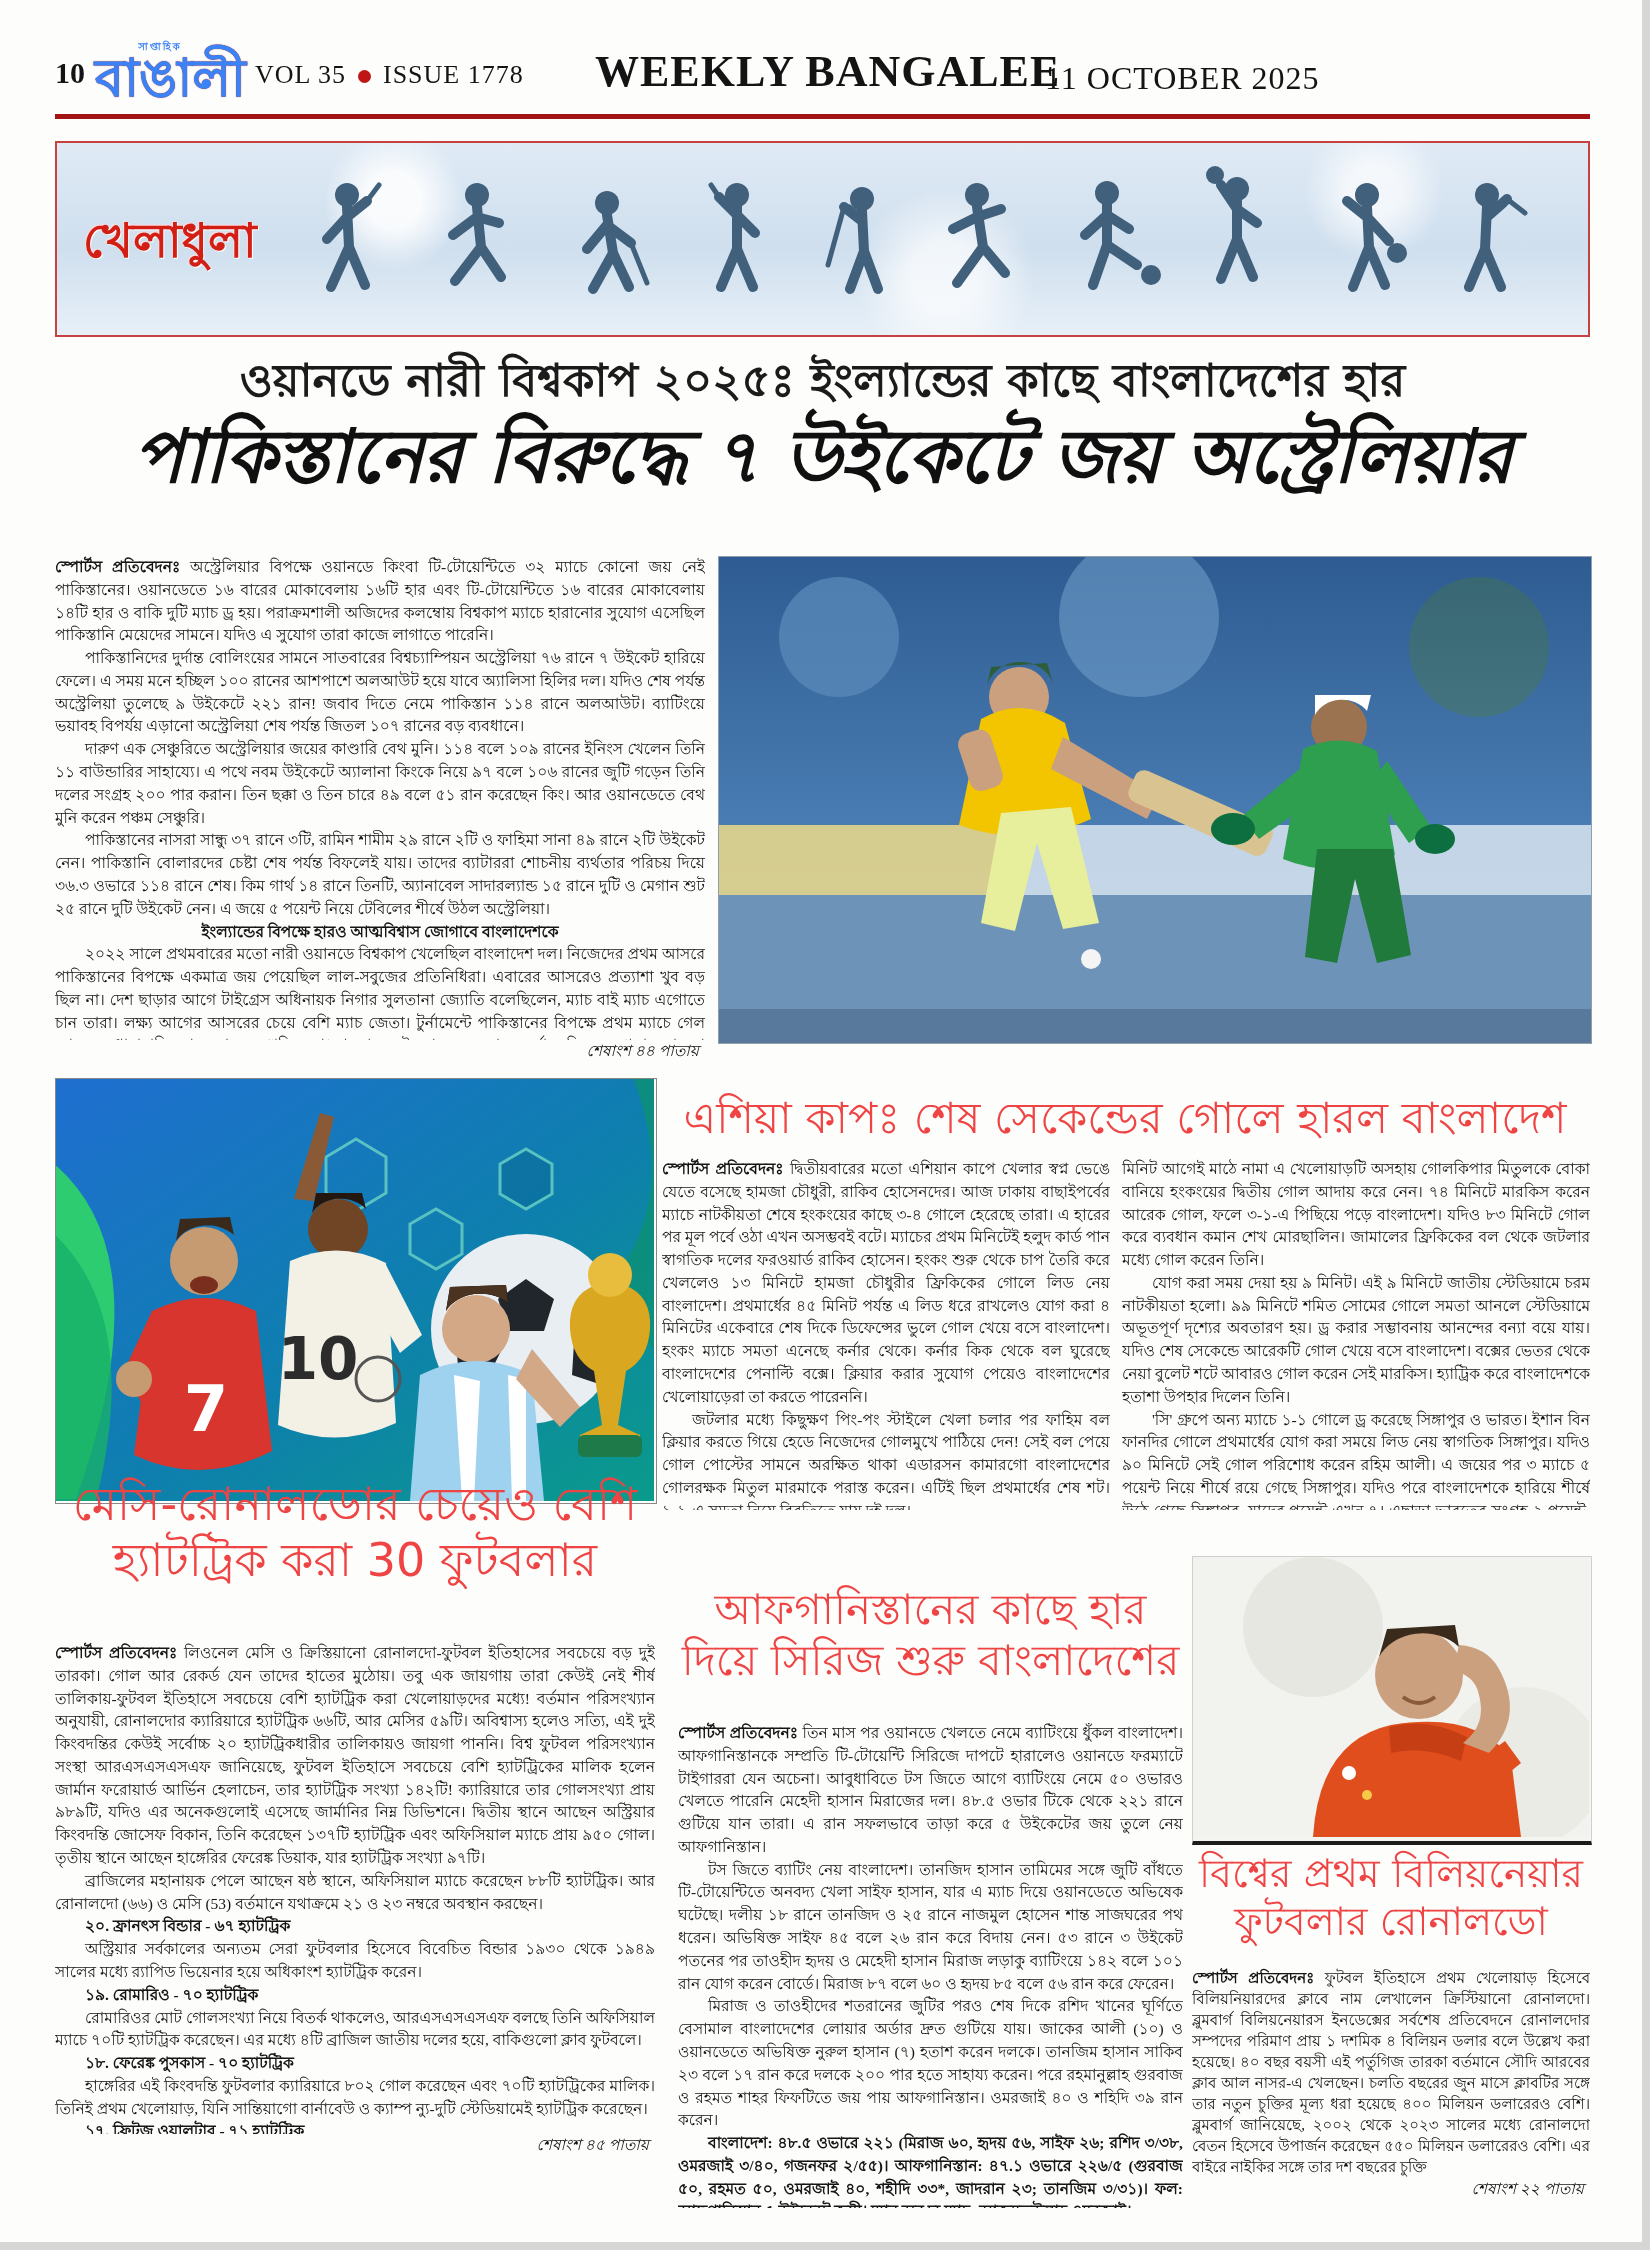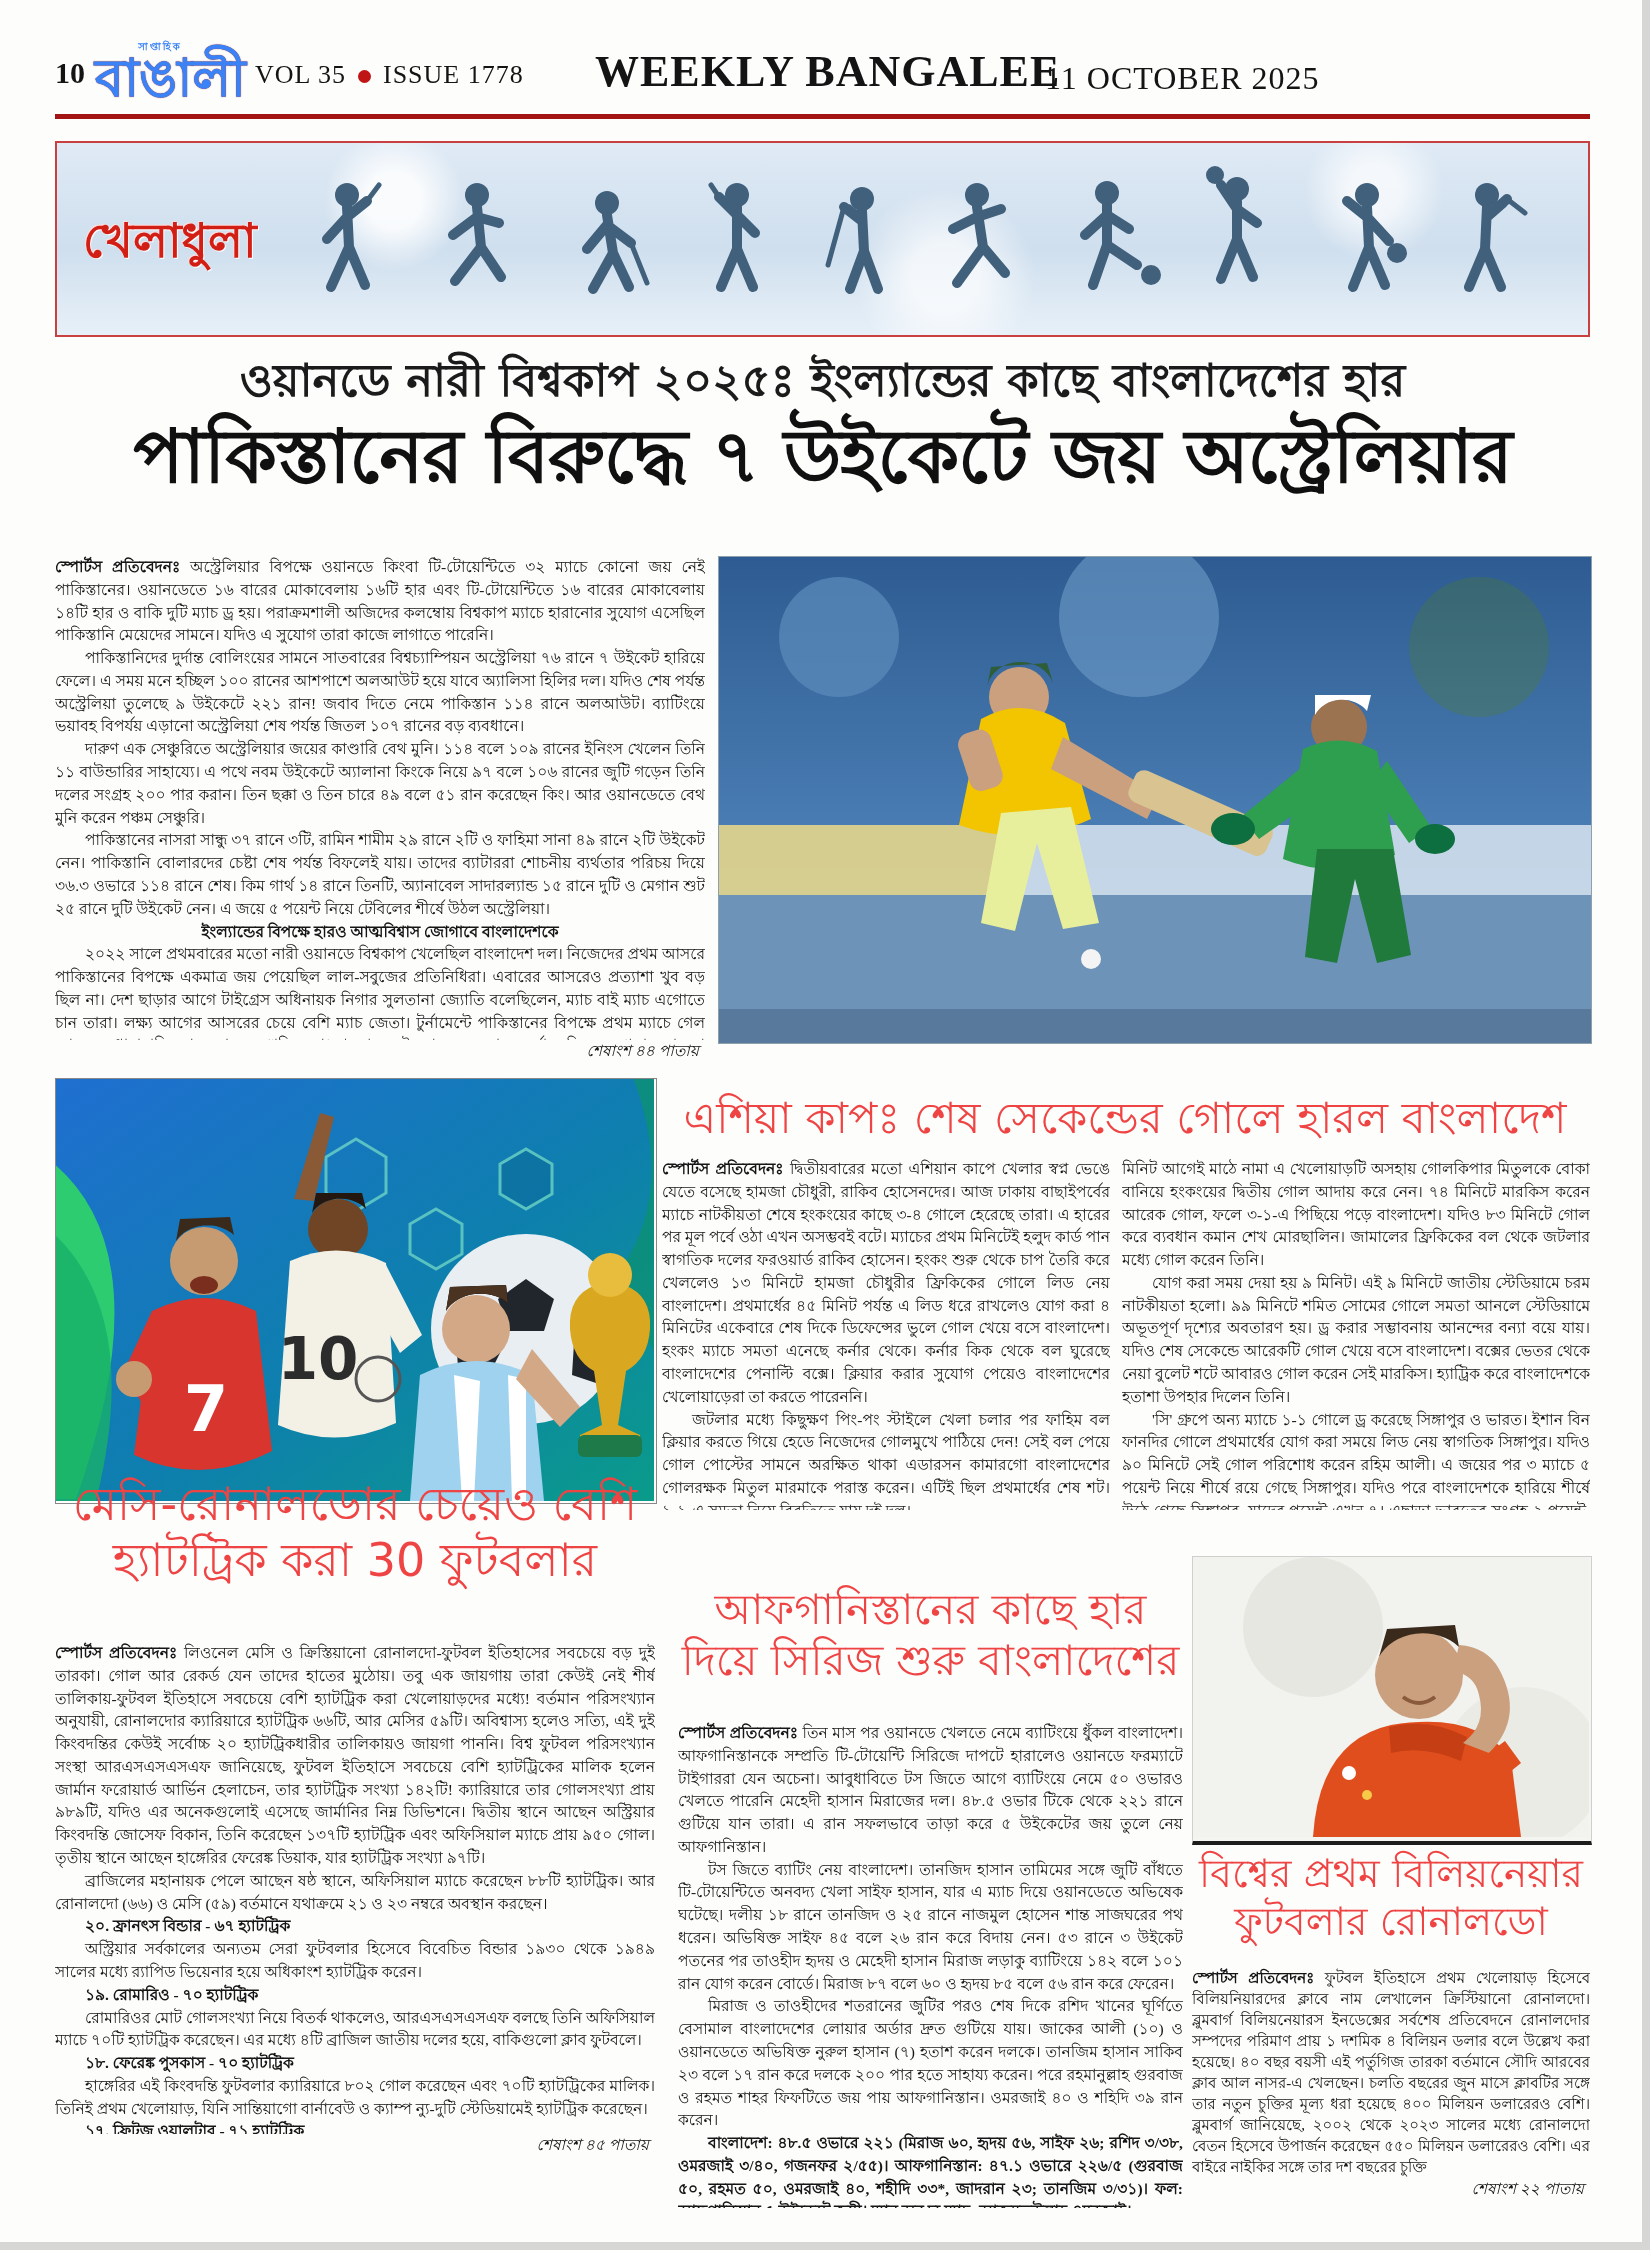--- a/index.html
+++ b/index.html
@@ -128,21 +128,21 @@
           <circle cx="690" cy="48" r="12"></circle>
         <circle cx="820" cy="46" r="12"></circle>
           <circle cx="950" cy="42" r="12"></circle>
           <circle cx="1080" cy="48" r="12"></circle>
         <circle cx="1200" cy="48" r="12"></circle>
       </g>
     </svg>
   </div>
 
   <div class="abs kicker" style="left:55px;top:346px;width:1535px;">ওয়ানডে নারী বিশ্বকাপ ২০২৫ঃ ইংল্যান্ডের কাছে বাংলাদেশের হার</div>
-  <div class="abs mainhead" style="left:55px;top:400px;width:1535px;">পাকিস্তানের বিরুদ্ধে ৭ উইকেটে জয় অস্ট্রেলিয়ার</div>
+  <div class="abs mainhead" style="left:55px;top:400px;width:1535px;font-style:italic;">পাকিস্তানের বিরুদ্ধে ৭ উইকেটে জয় অস্ট্রেলিয়ার</div>
 
   <div class="abs photo-frame" style="left:718px;top:556px;width:872px;height:486px;">
     <svg width="872" height="486" viewBox="0 0 872 486">
       <defs>
         <linearGradient id="crowd" x1="0" y1="0" x2="0" y2="1">
           <stop offset="0" stop-color="#2e5c92"></stop>
             <stop offset="0.6" stop-color="#4b7fb5"></stop>
             <stop offset="1" stop-color="#7fa8cf"></stop>
         </linearGradient>
       </defs>
@@ -269,21 +269,21 @@
   </div>
 
   <div class="abs subheadline" style="left:55px;top:1476px;width:600px;font-size:46px;">
     <div>মেসি-রোনালডোর চেয়েও বেশি</div>
     <div>হ্যাটট্রিক করা 30 ফুটবলার</div>
   </div>
 
   <div class="abs bodytext" style="left:55px;top:1642px;width:600px;height:520px;">
     <div class="flow" style="height:492px;">
       <p class="first"><span class="lead-in">স্পোর্টস প্রতিবেদনঃ</span> <span>লিওনেল মেসি ও ক্রিস্তিয়ানো রোনালদো-ফুটবল ইতিহাসের সবচেয়ে বড় দুই তারকা। গোল আর রেকর্ড যেন তাদের হাতের মুঠোয়। তবু এক জায়গায় তারা কেউই নেই শীর্ষ তালিকায়-ফুটবল ইতিহাসে সবচেয়ে বেশি হ্যাটট্রিক করা খেলোয়াড়দের মধ্যে! বর্তমান পরিসংখ্যান অনুযায়ী, রোনালদোর ক্যারিয়ারে হ্যাটট্রিক ৬৬টি, আর মেসির ৫৯টি। অবিশ্বাস্য হলেও সত্যি, এই দুই কিংবদন্তির কেউই সর্বোচ্চ ২০ হ্যাটট্রিকধারীর তালিকায়ও জায়গা পাননি। বিশ্ব ফুটবল পরিসংখ্যান সংস্থা আরএসএসএসএফ জানিয়েছে, ফুটবল ইতিহাসে সবচেয়ে বেশি হ্যাটট্রিকের মালিক হলেন জার্মান ফরোয়ার্ড আর্ভিন হেলাচেন, তার হ্যাটট্রিক সংখ্যা ১৪২টি! ক্যারিয়ারে তার গোলসংখ্যা প্রায় ৯৮৯টি, যদিও এর অনেকগুলোই এসেছে জার্মানির নিম্ন ডিভিশনে। দ্বিতীয় স্থানে আছেন অস্ট্রিয়ার কিংবদন্তি জোসেফ বিকান, তিনি করেছেন ১৩৭টি হ্যাটট্রিক এবং অফিসিয়াল ম্যাচে প্রায় ৯৫০ গোল। তৃতীয় স্থানে আছেন হাঙ্গেরির ফেরেঙ্ক ডিয়াক, যার হ্যাটট্রিক সংখ্যা ৯৭টি।</span></p>
-      <p>ব্রাজিলের মহানায়ক পেলে আছেন ষষ্ঠ স্থানে, অফিসিয়াল ম্যাচে করেছেন ৮৮টি হ্যাটট্রিক। আর রোনালদো (৬৬) ও মেসি (৫৯) বর্তমানে যথাক্রমে ২১ ও ২৩ নম্বরে অবস্থান করছেন।</p>
+      <p>ব্রাজিলের মহানায়ক পেলে আছেন ষষ্ঠ স্থানে, অফিসিয়াল ম্যাচে করেছেন ৮৮টি হ্যাটট্রিক। আর রোনালদো (৬৬) ও মেসি (53) বর্তমানে যথাক্রমে ২১ ও ২৩ নম্বরে অবস্থান করছেন।</p>
       <p class="entry-title">২০. ফ্রানৎস বিন্ডার - ৬৭ হ্যাটট্রিক</p>
       <p>অস্ট্রিয়ার সর্বকালের অন্যতম সেরা ফুটবলার হিসেবে বিবেচিত বিন্ডার ১৯৩০ থেকে ১৯৪৯ সালের মধ্যে র‍্যাপিড ভিয়েনার হয়ে অধিকাংশ হ্যাটট্রিক করেন।</p>
       <p class="entry-title">১৯. রোমারিও - ৭০ হ্যাটট্রিক</p>
       <p>রোমারিওর মোট গোলসংখ্যা নিয়ে বিতর্ক থাকলেও, আরএসএসএসএফ বলছে তিনি অফিসিয়াল ম্যাচে ৭০টি হ্যাটট্রিক করেছেন। এর মধ্যে ৪টি ব্রাজিল জাতীয় দলের হয়ে, বাকিগুলো ক্লাব ফুটবলে।</p>
       <p class="entry-title">১৮. ফেরেঙ্ক পুসকাস - ৭০ হ্যাটট্রিক</p>
       <p>হাঙ্গেরির এই কিংবদন্তি ফুটবলার ক্যারিয়ারে ৮০২ গোল করেছেন এবং ৭০টি হ্যাটট্রিকের মালিক। তিনিই প্রথম খেলোয়াড়, যিনি সান্তিয়াগো বার্নাবেউ ও ক্যাম্প ন্যু-দুটি স্টেডিয়ামেই হ্যাটট্রিক করেছেন।</p>
       <p class="entry-title">১৭. ফ্রিটজ ওয়ালটার - ৭১ হ্যাটট্রিক</p>
 
     </div>
     <div class="cont-row">শেষাংশ ৪৫ পাতায়</div>

